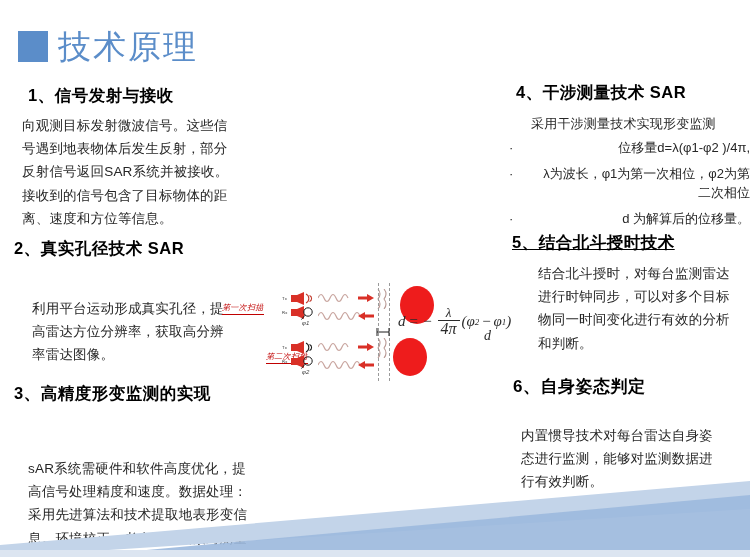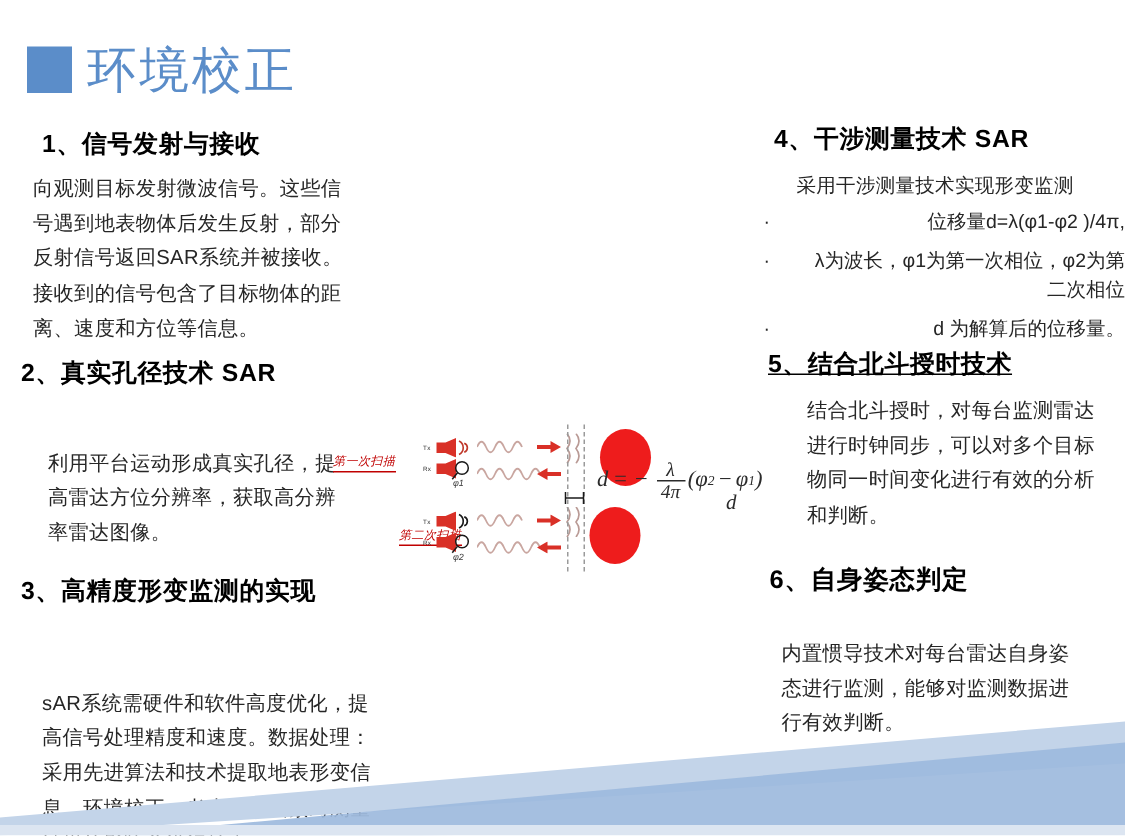--- a/index.html
+++ b/index.html
@@ -147,21 +147,21 @@
   .frac {
     display: inline-flex;
     flex-direction: column;
     align-items: center;
     vertical-align: middle;
     margin: 0 2px;
     line-height: 1.05;
   }
   .frac .num { font-size: 13px; padding: 0 3px; }
   .frac .bar { width: 100%; height: 1px; background: #2b2b2b; }
-  .frac .den { font-size: 13px; padding: 0 3px; text-align: right; }
+  .frac .den { font-size: 16px; padding: 0 3px; text-align: right; }
   .sub { font-size: 9px; vertical-align: sub; font-style: italic; }
 
   
   .band {
     position: absolute;
     left: 0;
     bottom: 0;
     width: 750px;
     height: 90px;
   }
@@ -174,21 +174,21 @@
     background: #dce5f1;
   }
 </style>
 </head>
 <body>
 
 <div id="slide">
 
   <div id="title-block">
     <div id="title-square"></div>
-    <div id="title-text">环境校正</div>
+    <div id="title-text">技术原理</div>
   </div>
 
   <div class="sec-heading" style="left:28px; top:85px;">1、信号发射与接收</div>
   <div class="body-text" style="left:22px; top:114px; width:218px;">向观测目标发射微波信号。这些信号遇到地表物体后发生反射，部分反射信号返回SAR系统并被接收。接收到的信号包含了目标物体的距离、速度和方位等信息。</div>
 
   <div class="sec-heading" style="left:14px; top:238px;">2、真实孔径技术 SAR</div>
   <div class="body-text" style="left:32px; top:297px; width:200px;">利用平台运动形成真实孔径，提高雷达方位分辨率，获取高分辨率雷达图像。</div>
 
   <div class="sec-heading" style="left:14px; top:383px;">3、高精度形变监测的实现</div>
   <div class="body-text" style="left:28px; top:418px; width:222px;margin-top:39px;">sAR系统需硬件和软件高度优化，提高信号处理精度和速度。数据处理：采用先进算法和技术提取地表形变信息。环境校正：考虑多种因素对测量结果的影响并进行校正。</div>

